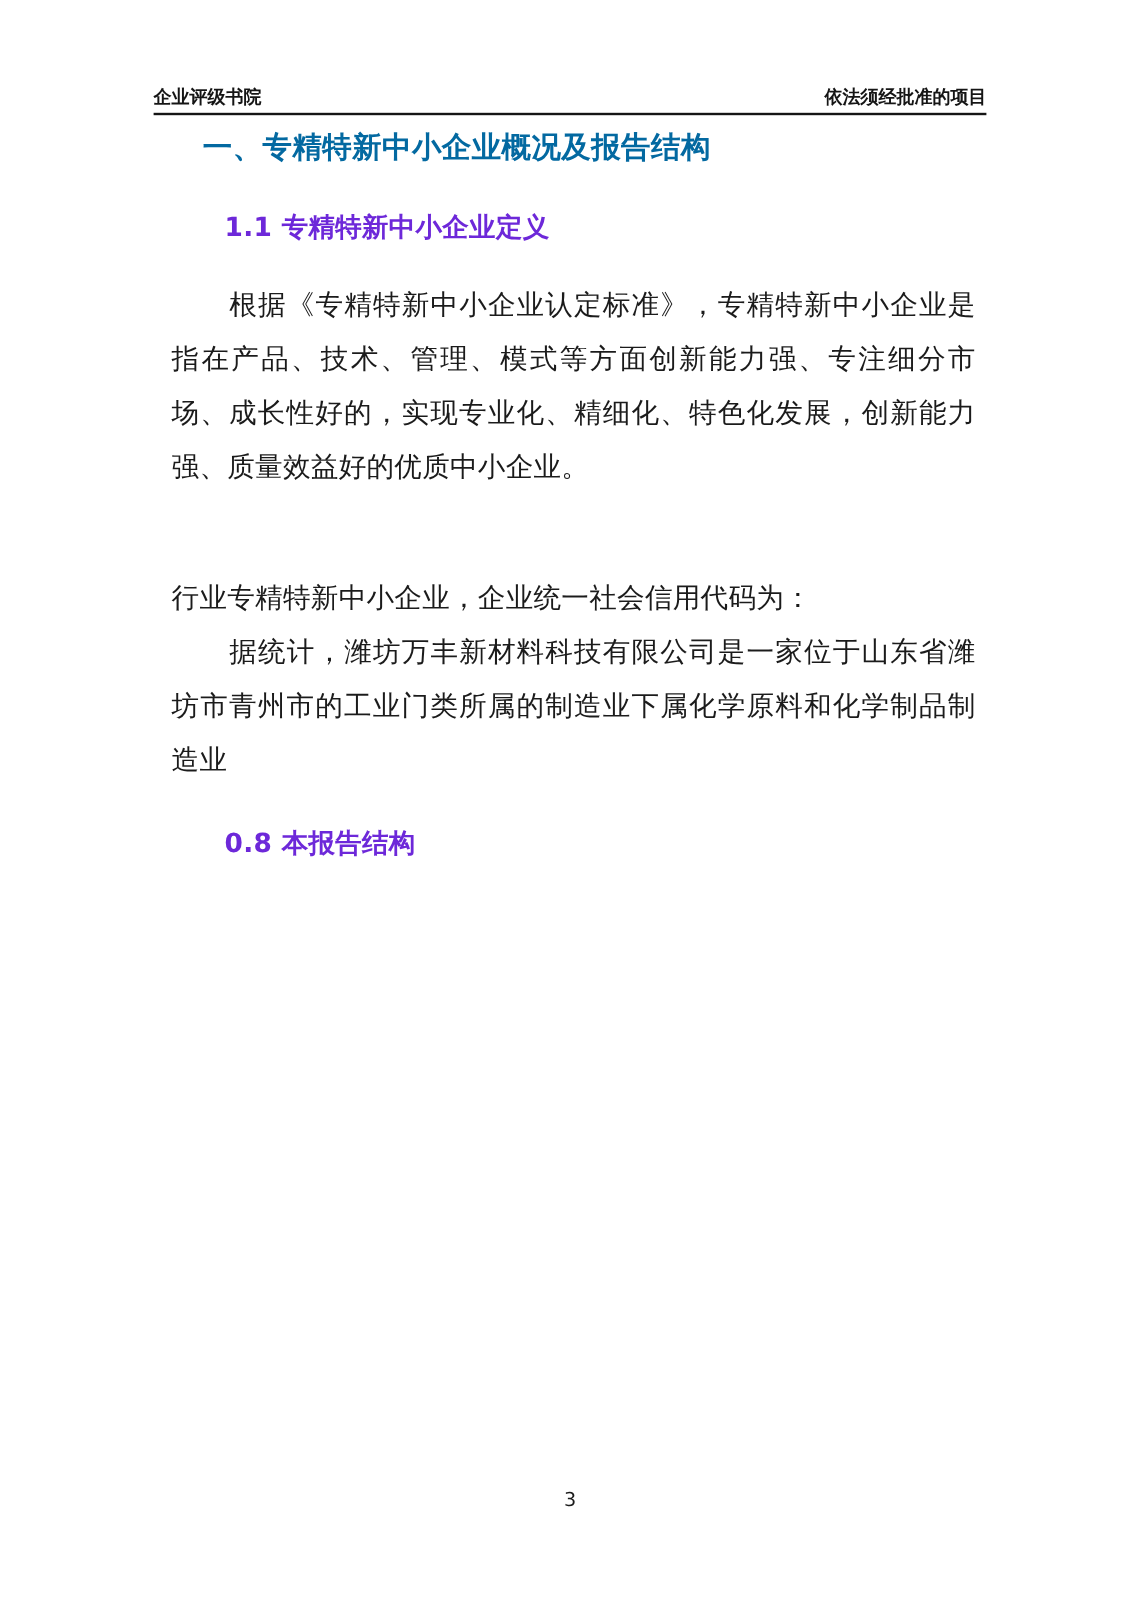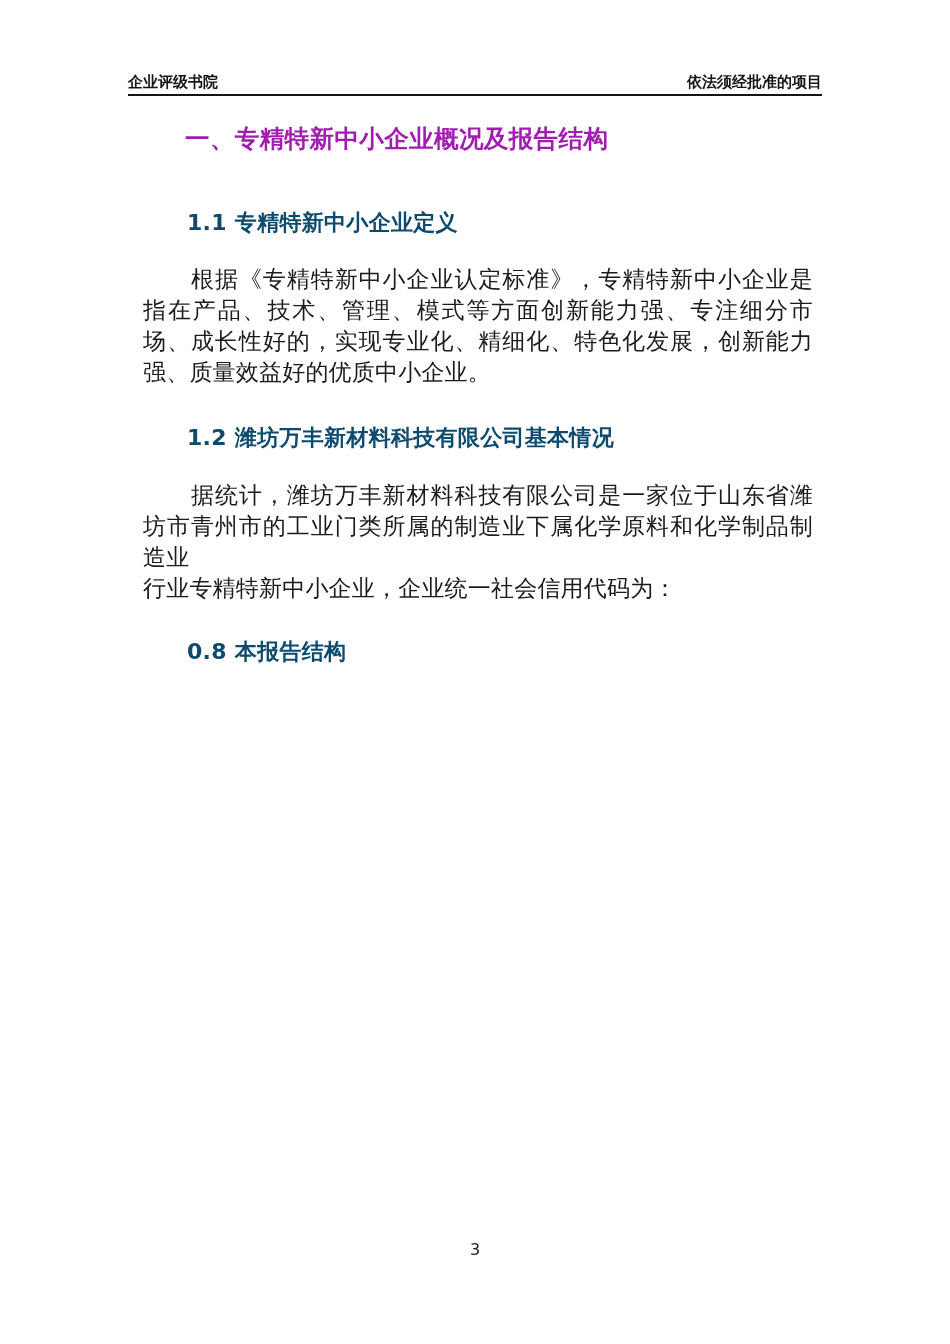--- a/index.html
+++ b/index.html
@@ -24,21 +24,21 @@
     left: 128px;
     right: 128px;
     top: 60px;
     height: 36px;
   }
   .page-header .hdr-row {
     display: flex;
     justify-content: space-between;
     align-items: flex-end;
     height: 30px;
-    font-family: Liberation Serif, serif;
+    font-family: Liberation Mono, monospace;
     font-size: 15px;
     line-height: 1;
     color: #151515;
     letter-spacing: 0px;
   }
   .page-header .hdr-left,
   .page-header .hdr-right {
     white-space: nowrap;
     font-weight: 600;
     transform: scaleY(1.02);
@@ -56,43 +56,43 @@
     left: 143px;
     top: 108px;
     width: 670px;
   }
 
   h1.sec-title {
     font-family: "DejaVu Sans", "Liberation Sans", sans-serif;
     font-weight: bold;
     font-size: 24.5px;
     line-height: 1.25;
-    margin: 16px;
+    margin: 0;
     padding: 0;
     text-indent: 26px;
     letter-spacing: 0.4px;
-    color: #a21caf;
+    color: #0369a1;
   }
 
   h2.sub-title {
     font-family: "DejaVu Sans", "Liberation Sans", sans-serif;
     font-weight: bold;
     font-size: 22px;
     line-height: 1.25;
     margin: 0;
     padding: 0;
     text-indent: 44px;
     letter-spacing: 0.3px;
-    color: #0c4a6e;
+    color: #6d28d9;
   }
 
   p.body-par {
     font-family: "Liberation Serif", "DejaVu Serif", serif;
     font-size: 23px;
-    line-height: 31px;
+    line-height: 45px;
     margin: 0;
     padding: 0;
     text-indent: 48px;
     text-align: justify;
     text-justify: inter-character;
     color: #1b1b1b;
     letter-spacing: 0.2px;
   }
   p.body-par.no-indent { text-indent: 0; }
 
@@ -145,27 +145,26 @@
     <div class="gap-after-h1"></div>
 
     <h2 class="sub-title">1.1 专精特新中小企业定义</h2>
 
     <div class="gap-after-h2"></div>
 
     <p class="body-par">根据《专精特新中小企业认定标准》，专精特新中小企业是指在产品、技术、管理、模式等方面创新能力强、专注细分市场、成长性好的，实现专业化、精细化、特色化发展，创新能力强、质量效益好的优质中小企业。</p>
 
     <div class="gap-before-h2-lg"></div>
 
-    <h2 class="sub-title">1.2 潍坊万丰新材料科技有限公司基本情况</h2>
 
     <div class="gap-after-h2"></div>
 
+    <p class="body-par no-indent stretched">行业专精特新中小企业，企业统一社会信用代码为：</p>
+
     <p class="body-par">据统计，潍坊万丰新材料科技有限公司是一家位于山东省潍坊市青州市的工业门类所属的制造业下属化学原料和化学制品制造业</p>
-
-    <p class="body-par no-indent stretched">行业专精特新中小企业，企业统一社会信用代码为：</p>
 
 
     <div class="gap-before-h2"></div>
 
     <h2 class="sub-title">0.8 本报告结构</h2>
 
     <div class="gap-after-h2"></div>
 
 
   </div>

